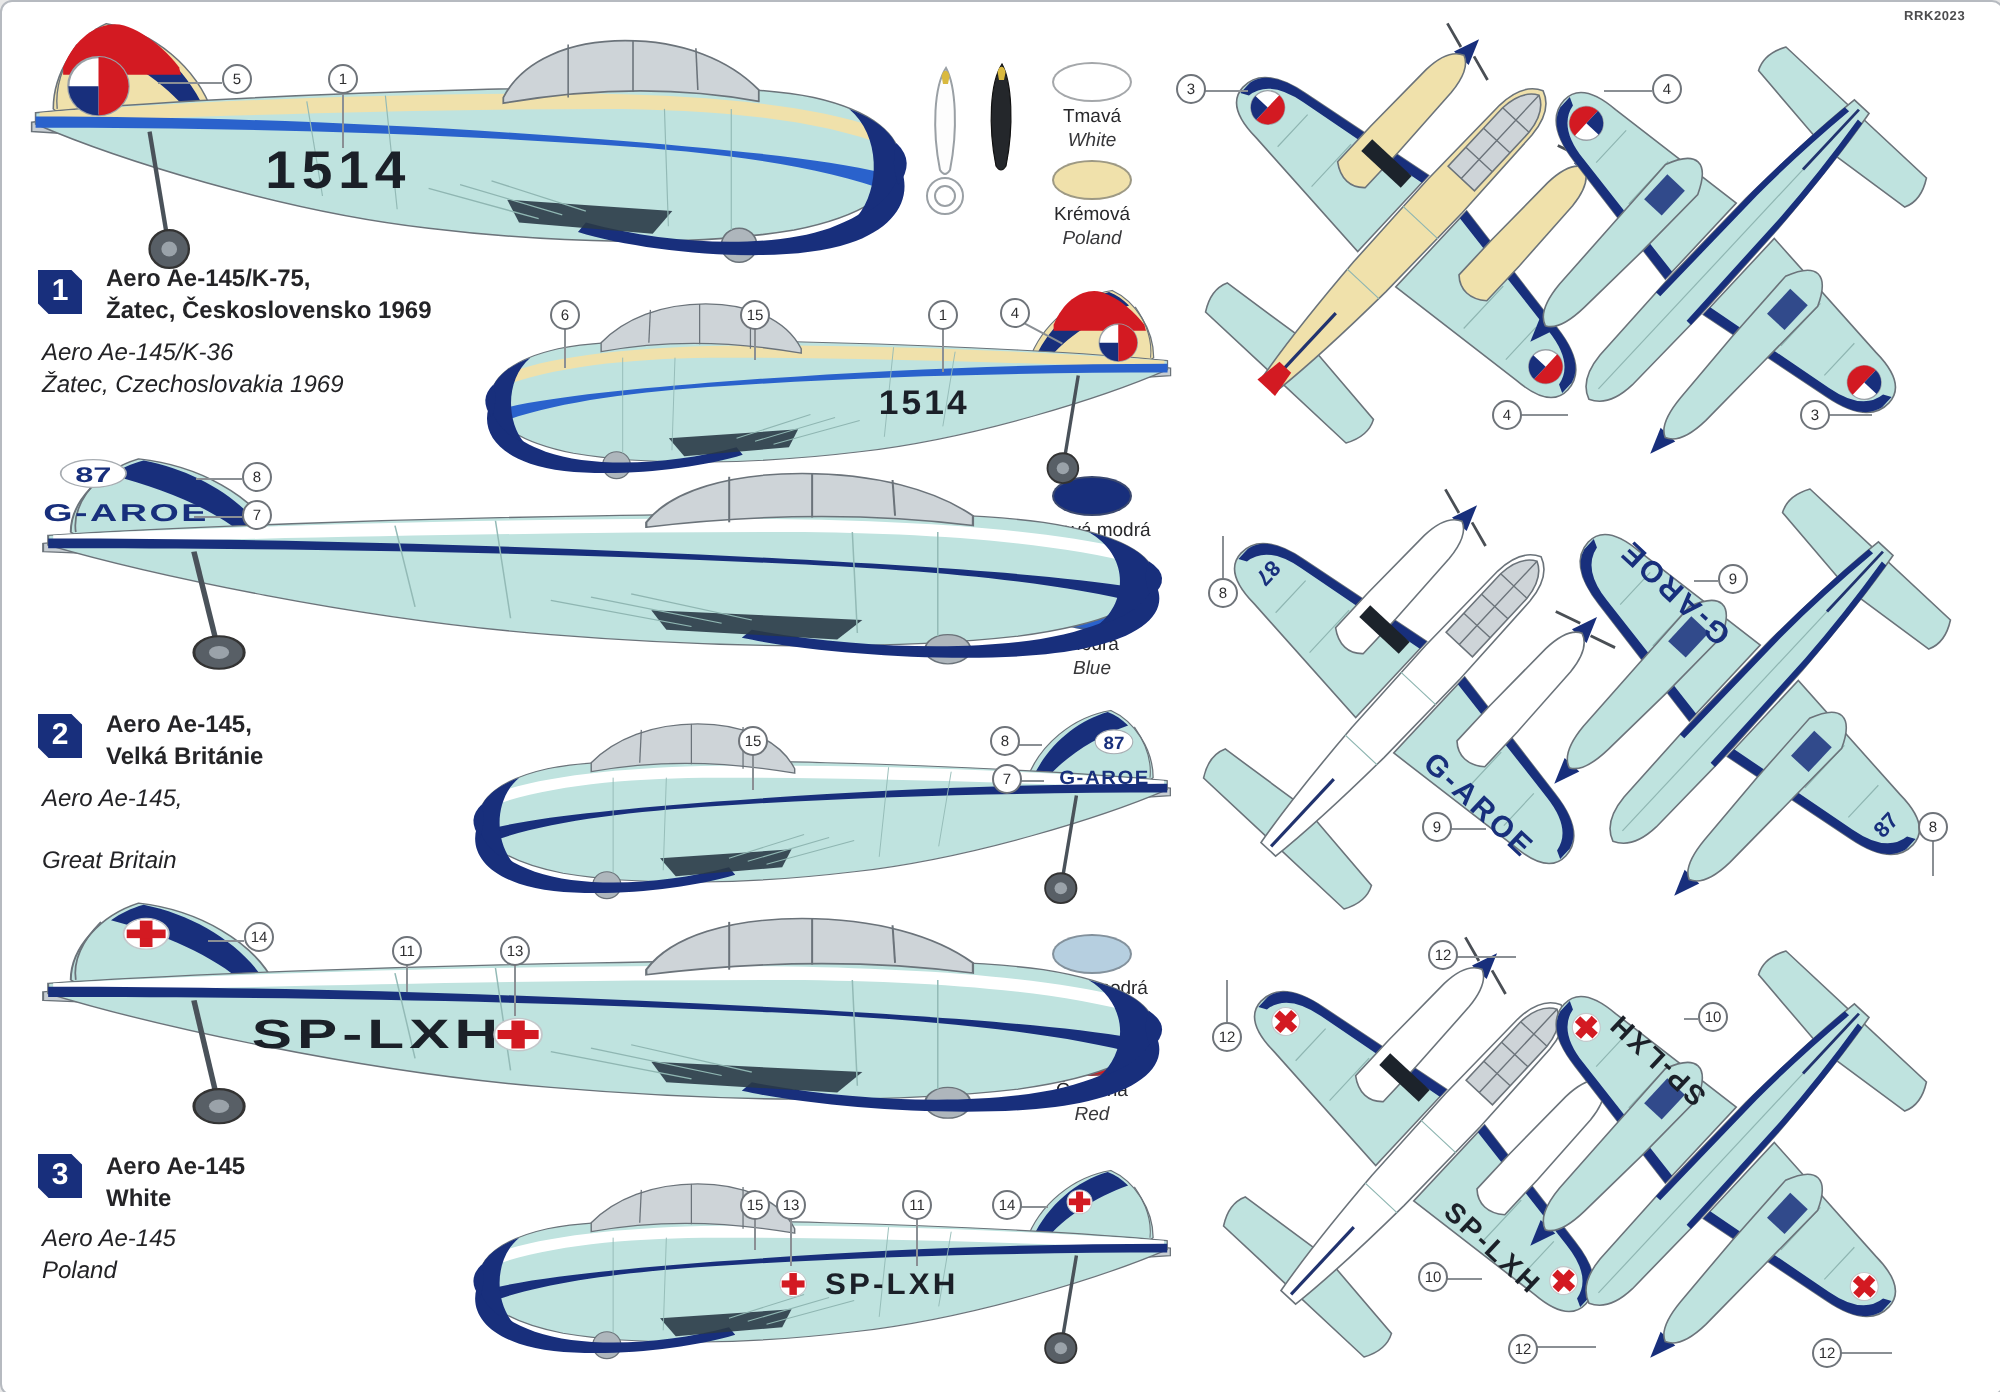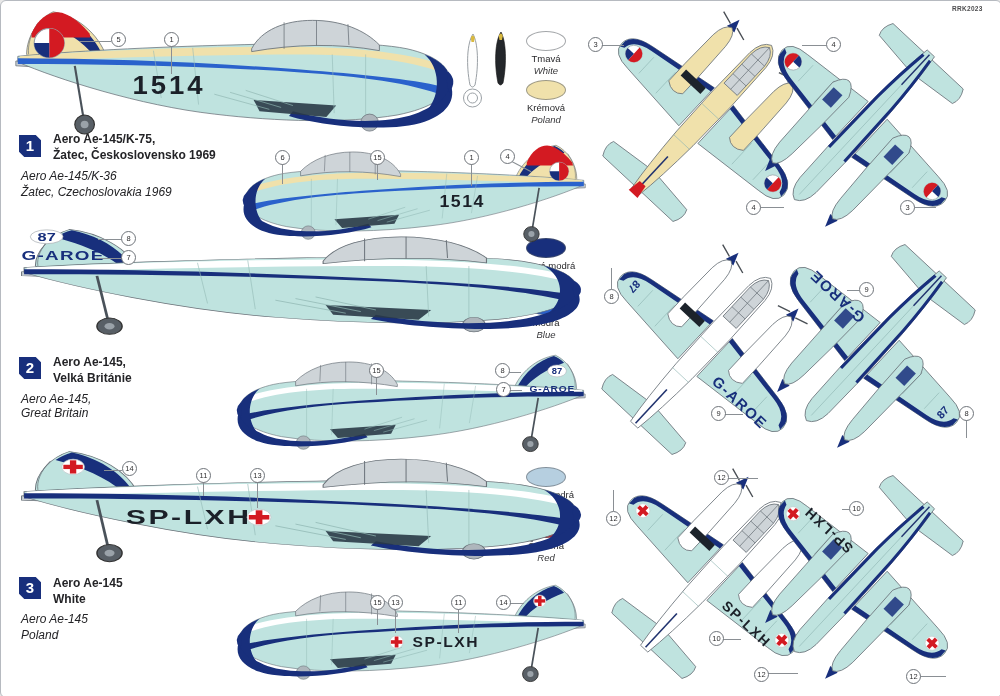--- a/index.html
+++ b/index.html
@@ -172,21 +172,21 @@
   <div class="badge" style="left:18px;top:134px">1</div>
   <div class="s-bold" style="left:52px;top:131px">Aero Ae-145/K-75,</div>
   <div class="s-bold" style="left:52px;top:147px">Žatec, Československo 1969</div>
   <div class="s-ital" style="left:20px;top:168px">Aero Ae-145/K-36</div>
   <div class="s-ital" style="left:20px;top:184px">Žatec, Czechoslovakia 1969</div>
 
   <div class="badge" style="left:18px;top:356px">2</div>
   <div class="s-bold" style="left:52px;top:354px">Aero Ae-145,</div>
   <div class="s-bold" style="left:52px;top:370px">Velká Británie</div>
   <div class="s-ital" style="left:20px;top:391px">Aero Ae-145,</div>
-  <div class="s-ital" style="left:20px;top:405px">Great Britain</div>
+  <div class="s-ital" style="left:20px;top:422px">Great Britain</div>
 
   <div class="badge" style="left:18px;top:576px">3</div>
   <div class="s-bold" style="left:52px;top:575px">Aero Ae-145</div>
   <div class="s-bold" style="left:52px;top:591px">White</div>
   <div class="s-ital" style="left:20px;top:611px">Aero Ae-145</div>
   <div class="s-ital" style="left:20px;top:627px">Poland</div>
 
   <svg class="profile" style="left:5px;top:8px;width:452px;height:142px;--deck:var(--c-cream);--stripe: var(--c-blue);--stripe2:var(--c-dark-blue);--finfill:var(--c-cream)" viewBox="0 0 460 150" preserveAspectRatio="none">
     <use href="#af-side"></use>
     <path d="M26,26 C33,8 47,1 57,4 C69,8 79,18 85,26 L86,30 L26,30 Z" fill="var(--c-red)"></path>

